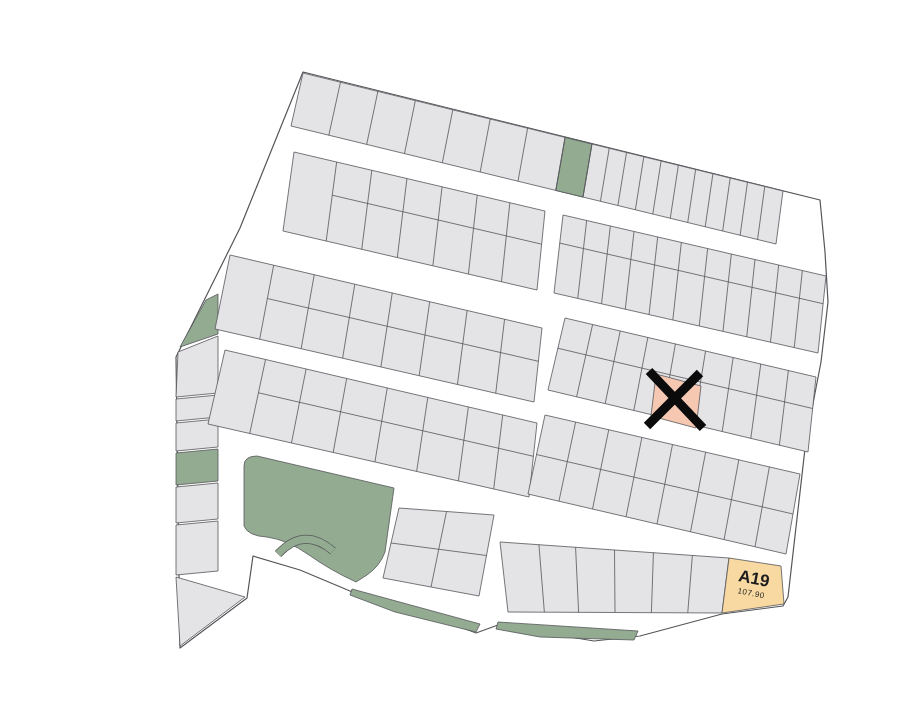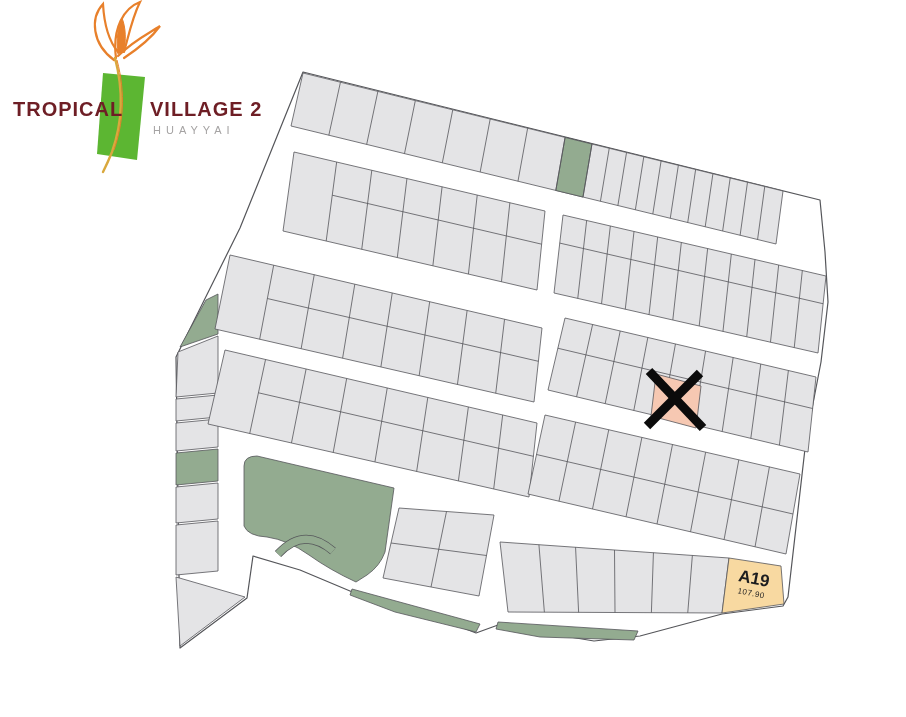--- a/index.html
+++ b/index.html
@@ -143,30 +143,14 @@
         <line x1="649" y1="371" x2="703" y2="428" stroke="#0b0b0b" stroke-width="9" stroke-linecap="butt"></line>
         <line x1="700" y1="373" x2="647" y2="426" stroke="#0b0b0b" stroke-width="9" stroke-linecap="butt"></line>
         <polygon points="729,558 781,566 784,604 722,613" fill="#f8d9a1" stroke="#55565a" stroke-width="0.8" stroke-linejoin="round"></polygon>
       </g>
     <g id="a19-label-group" transform="translate(753,584) rotate(11)">
       <text text-anchor="middle" font-size="17" font-weight="bold" fill="#1d1d1f">A19</text>
       <text y="12" text-anchor="middle" font-size="8" letter-spacing="0.5" fill="#1d1d1f">107.90</text>
     </g>
   </svg>
 
-  <div class="logo">
-    <svg class="logo-art" width="280" height="185" viewBox="0 0 280 185">
-      <polygon points="103,73 145,77 137,160 97,154" fill="#5cb632"></polygon>
-      <g fill="none" stroke="#e8802b" stroke-width="2.2" stroke-linecap="round">
-        <path d="M114,60 C92,44 90,18 103,4 C104,22 108,40 118,52"></path>
-        <path d="M116,58 C112,28 124,8 140,2 C132,18 128,38 124,52"></path>
-        <path d="M118,56 C134,40 148,34 160,26 C150,40 136,50 124,58"></path>
-        <path d="M118,54 C116,38 118,28 122,18 C126,28 126,40 124,52" fill="#e8802b" stroke-width="1"></path>
-      </g>
-      <path d="M115,58 C124,92 122,124 112,152 C108,162 105,168 103,172" fill="none" stroke="#d9a83d" stroke-width="2.4" stroke-linecap="round"></path>
-      <path d="M117,60 C126,94 123,124 114,150" fill="none" stroke="#e8802b" stroke-width="1"></path>
-    </svg>
-    <span class="logo-word left" style="color: rgb(110, 30, 37);">TROPICAL</span>
-    <span class="logo-word right" style="color: rgb(110, 30, 37);">VILLAGE 2</span>
-    <span class="logo-sub" style="color: rgb(165, 163, 163);">HUAYYAI</span>
-  </div>
 
 </div>
 
 </body></html>

